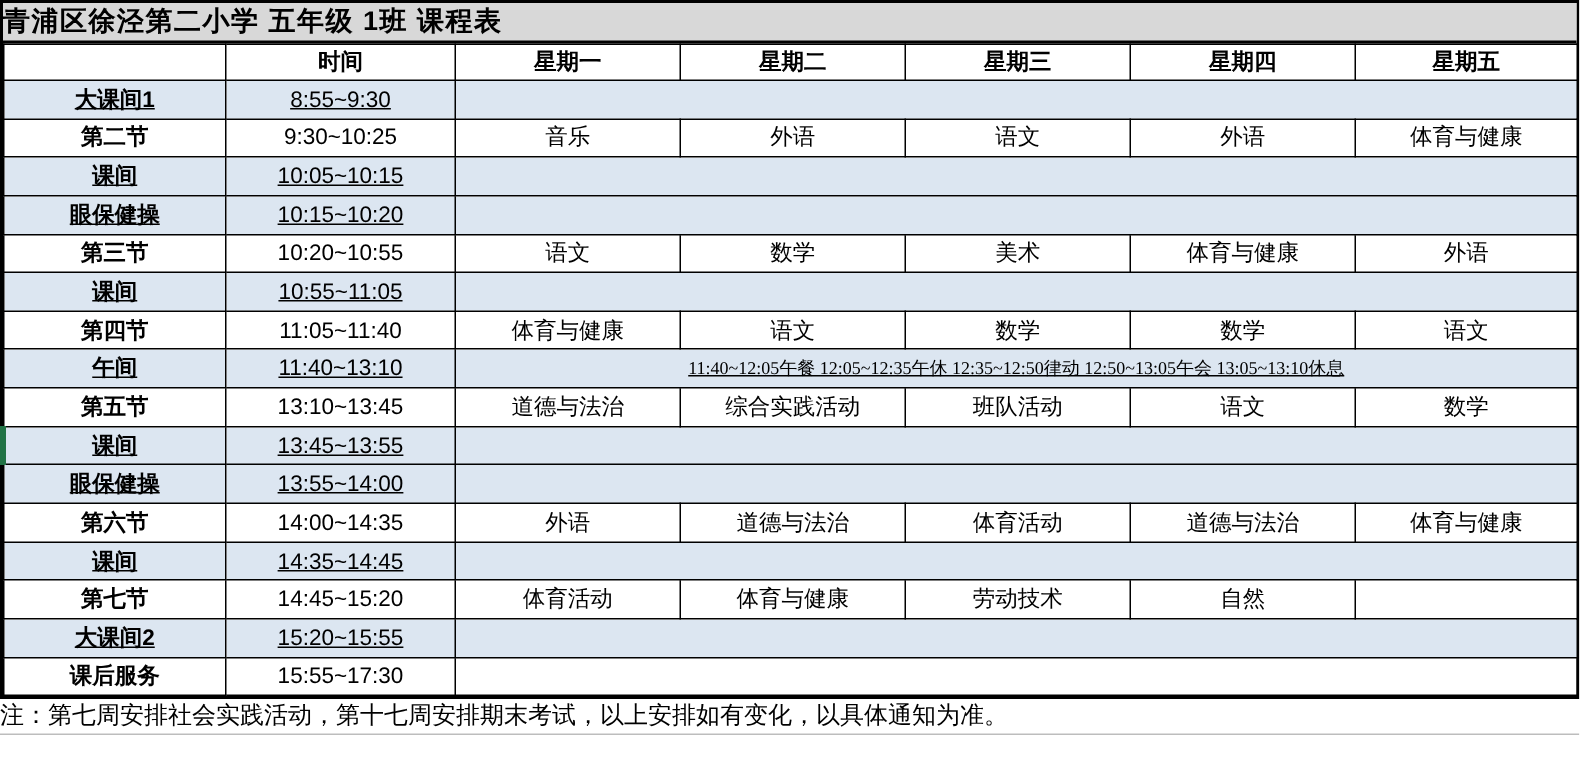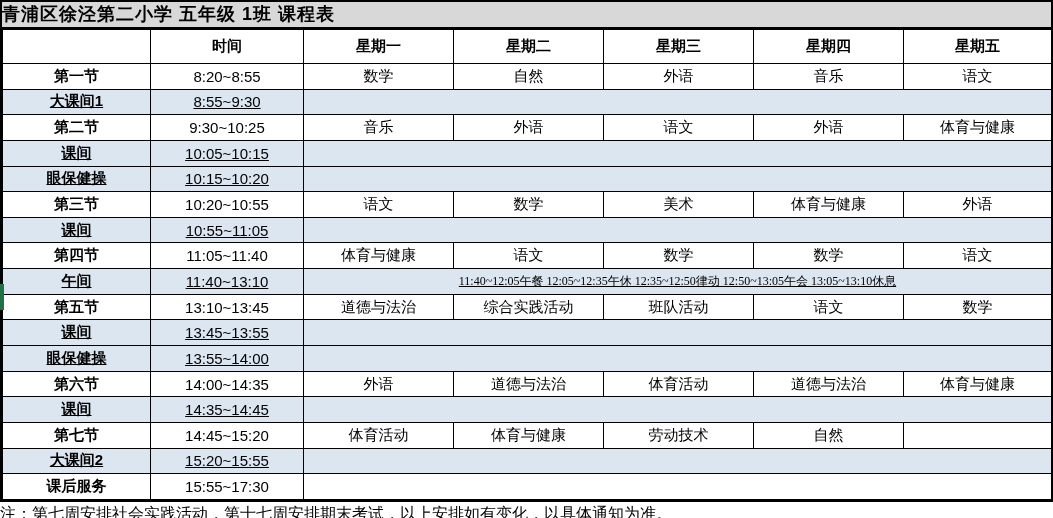--- a/index.html
+++ b/index.html
@@ -32,21 +32,21 @@
     border-collapse: collapse;
   }
   table.schedule th, table.schedule td {
     border: 1px solid #000000;
     padding: 0;
     text-align: center;
     vertical-align: middle;
     overflow: hidden;
     white-space: nowrap;
   }
-  thead tr { height: 34px; }
+  thead tr { height: 24px; }
   thead th {
     background: #ffffff;
     font-weight: bold;
     font-size: 15px;
     border-bottom: 2px solid #000000;
   }
   tbody tr { height: 25.65px; }
   td.label   { font-weight: bold; font-size: 15px; background: #ffffff; }
   td.time    { font-size: 15px; background: #ffffff; border-right: 2px solid #000000; }
   th.timehead{ border-right: 2px solid #000000; }
@@ -93,29 +93,20 @@
           <th></th>
           <th class="timehead">时间</th>
           <th>星期一</th>
           <th>星期二</th>
           <th>星期三</th>
           <th>星期四</th>
           <th>星期五</th>
         </tr>
       </thead>
       <tbody id="schedule-body">
-          <tr>
-            <td class="label">第一节</td>
-            <td class="time">8:20~8:55</td>
-            <td class="subject">数学</td>
-            <td class="subject">自然</td>
-            <td class="subject">外语</td>
-            <td class="subject">音乐</td>
-            <td class="subject">语文</td>
-          </tr>
           <tr class="blue">
             <td class="label">大课间1</td>
             <td class="time">8:55~9:30</td>
             <td colspan="5" class="span-cell"></td>
           </tr>
           <tr>
             <td class="label">第二节</td>
             <td class="time">9:30~10:25</td>
             <td class="subject">音乐</td>
             <td class="subject">外语</td>

